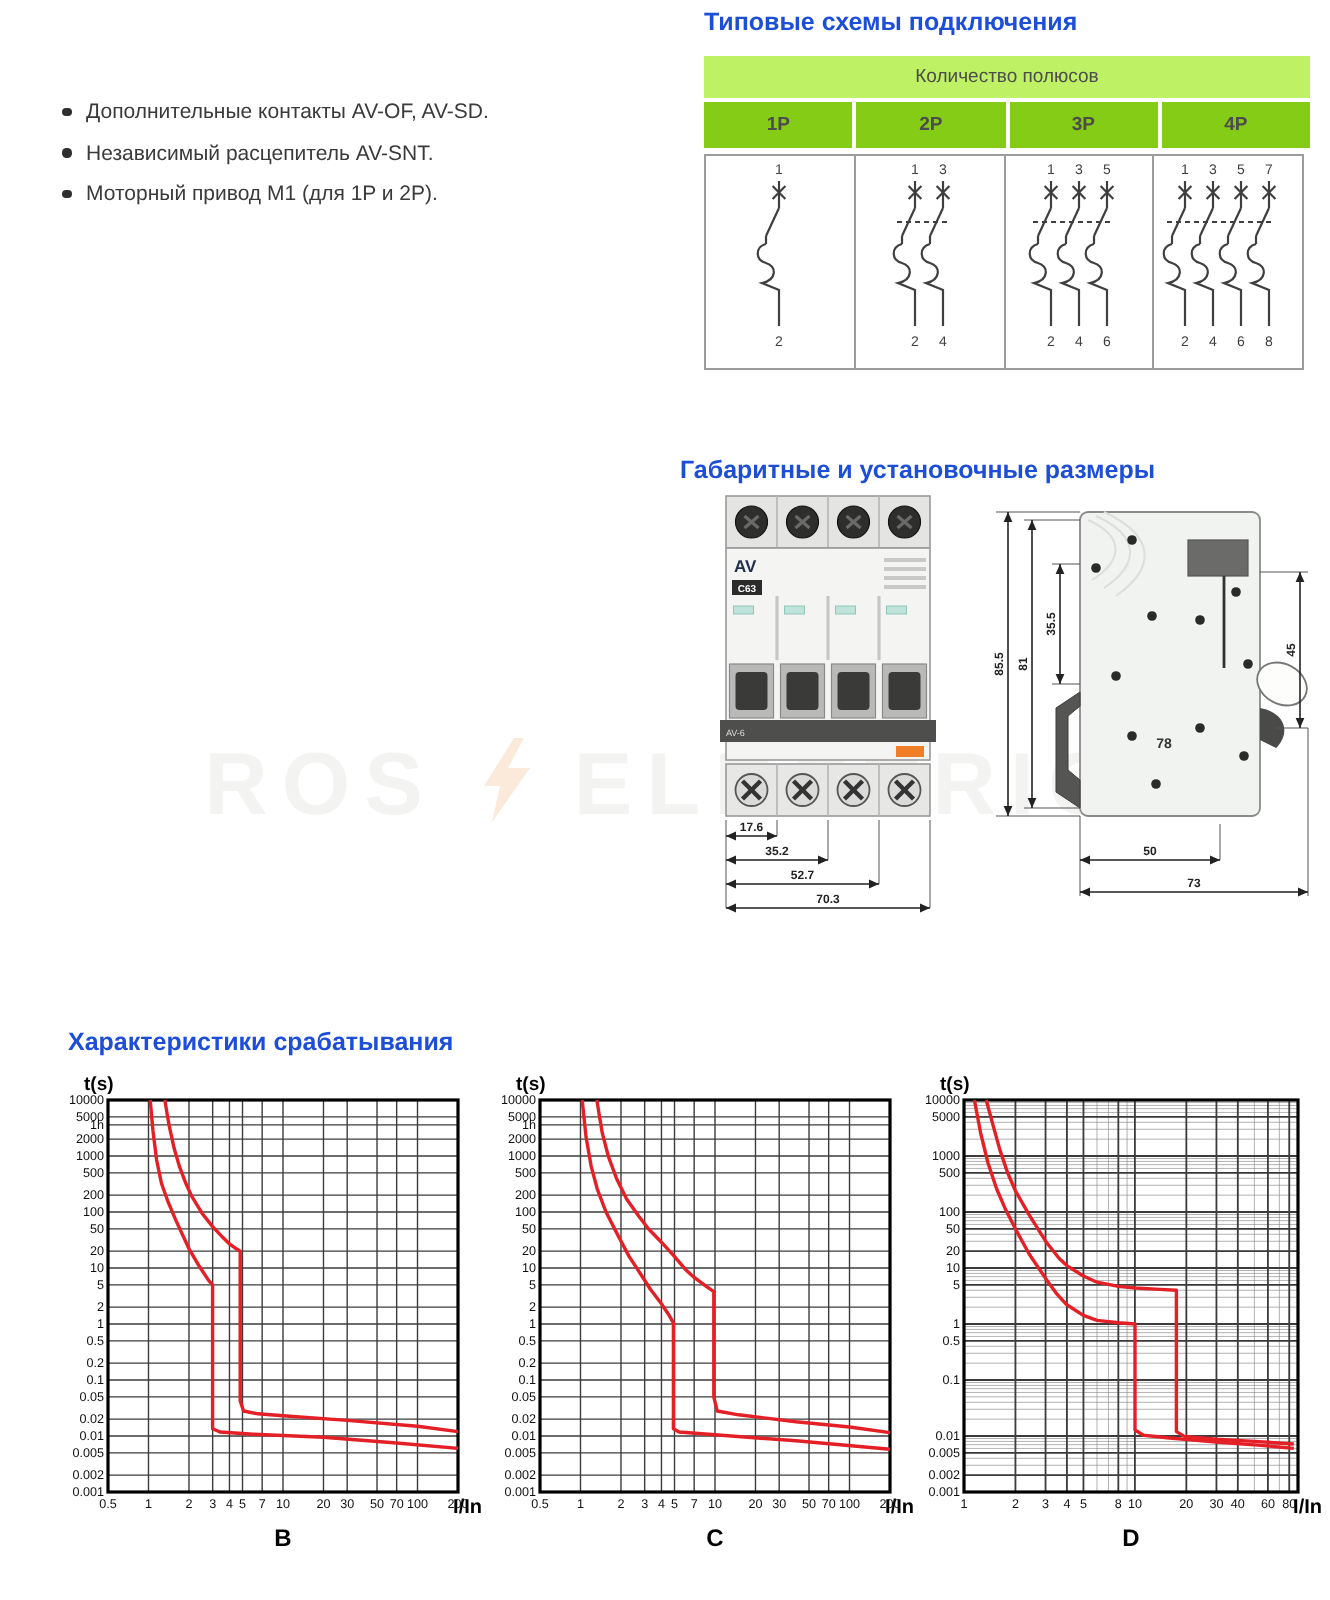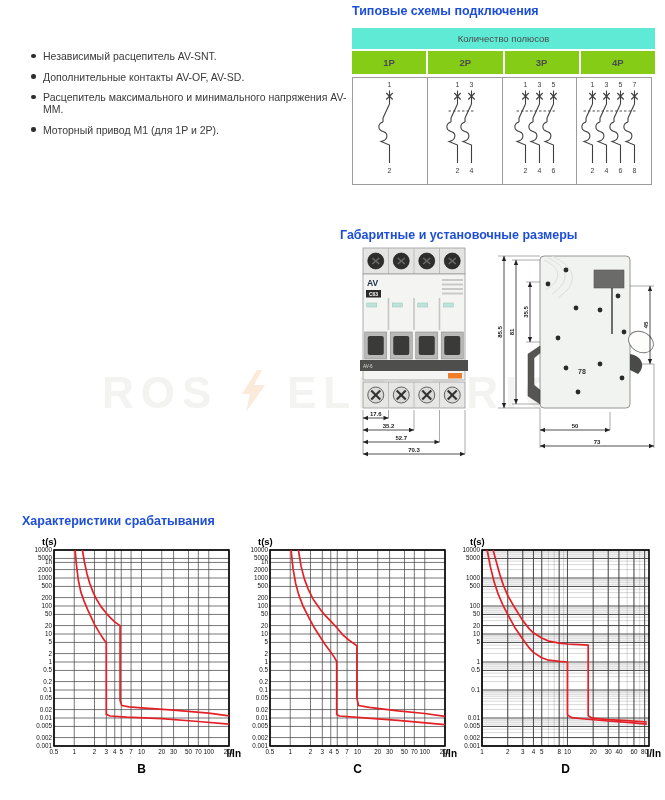--- a/index.html
+++ b/index.html
@@ -10,33 +10,33 @@
   h3.sec-title{margin:0;font-size:12.5px;font-weight:bold;color:#1d4ed8;}
   
   .left-block{left:30px;top:40px;width:320px;}
   .dev-list{list-style:none;margin:10px 0 0 0;padding:0;font-size:10.5px;color:#3a3a3a;}
   .dev-list li{position:relative;padding-left:13px;margin-bottom:8.5px;line-height:1.15;}
   .dev-list li::before{content:"";position:absolute;left:1px;top:3.5px;width:4.5px;height:4.5px;
         border-radius:50%;background:#2e2e2e;}
   
   .schemes{left:352px;top:4px;width:303px;}
   .sch-table{margin-top:10px;}
-  .sch-merged{background:#5eead4;height:21px;line-height:21px;text-align:center;
+  .sch-merged{background:#bef264;height:21px;line-height:21px;text-align:center;
         font-size:9.5px;color:#4c4c4c;margin-bottom:2px;}
   .sch-cols{display:flex;gap:2px;margin-bottom:3px;}
   .sch-col{flex:1;background:#84cc16;height:23px;line-height:23px;text-align:center;
         font-weight:bold;font-size:9.5px;color:#4c4c4c;}
   .sch-diag{display:flex;}
   .sch-cell{width:73.75px;height:106px;border:1px solid #9c9c9c;margin-right:-1px;background:#fff;}
   
   .dims-title{left:340px;top:228px;}
   .front-host{left:350px;top:246px;}
   .side-host{left:482px;top:246px;}
   
-  .charts-title{left:22px;top:514px;}
+  .charts-title{left:34px;top:514px;}
   .chart-host{top:536px;}
   
   .watermark{left:0;top:368px;width:100%;text-align:center;font-size:44px;font-weight:bold;
         letter-spacing:7px;color:#f3f3f2;white-space:nowrap;z-index:0;user-select:none;}
   .watermark svg{vertical-align:-4px;}
   .content{position:relative;z-index:1;}
 </style>
 </head>
 <body>
 
@@ -47,23 +47,22 @@
     <svg width="30" height="42" viewBox="0 0 30 42">
       <polygon points="19,0 4,24 12,24 8,42 27,15 16,15 24,0" fill="#fbe9da"></polygon>
     </svg>
     <span>ELECTRIC</span>
   </div>
 
   <div class="content">
 
     <section class="abs left-block">
       <ul class="dev-list" id="dev-list">
+          <li>Дополнительные  контакты AV-OF, AV-SD.</li>
           <li>Независимый расцепитель  AV-SNT.</li>
-          <li>Дополнительные  контакты AV-OF, AV-SD.</li>
-          <li>Расцепитель максимального и минимального напряжения AV-MM.</li>
           <li>Моторный привод М1 (для 1P и 2P).</li>
         </ul>
     </section>
 
     <section class="abs schemes">
       <h3 class="sec-title">Типовые схемы подключения</h3>
       <div class="sch-table">
         <div class="sch-merged">Количество полюсов</div>
         <div class="sch-cols" id="sch-cols">
             <div class="sch-col">1P</div>

